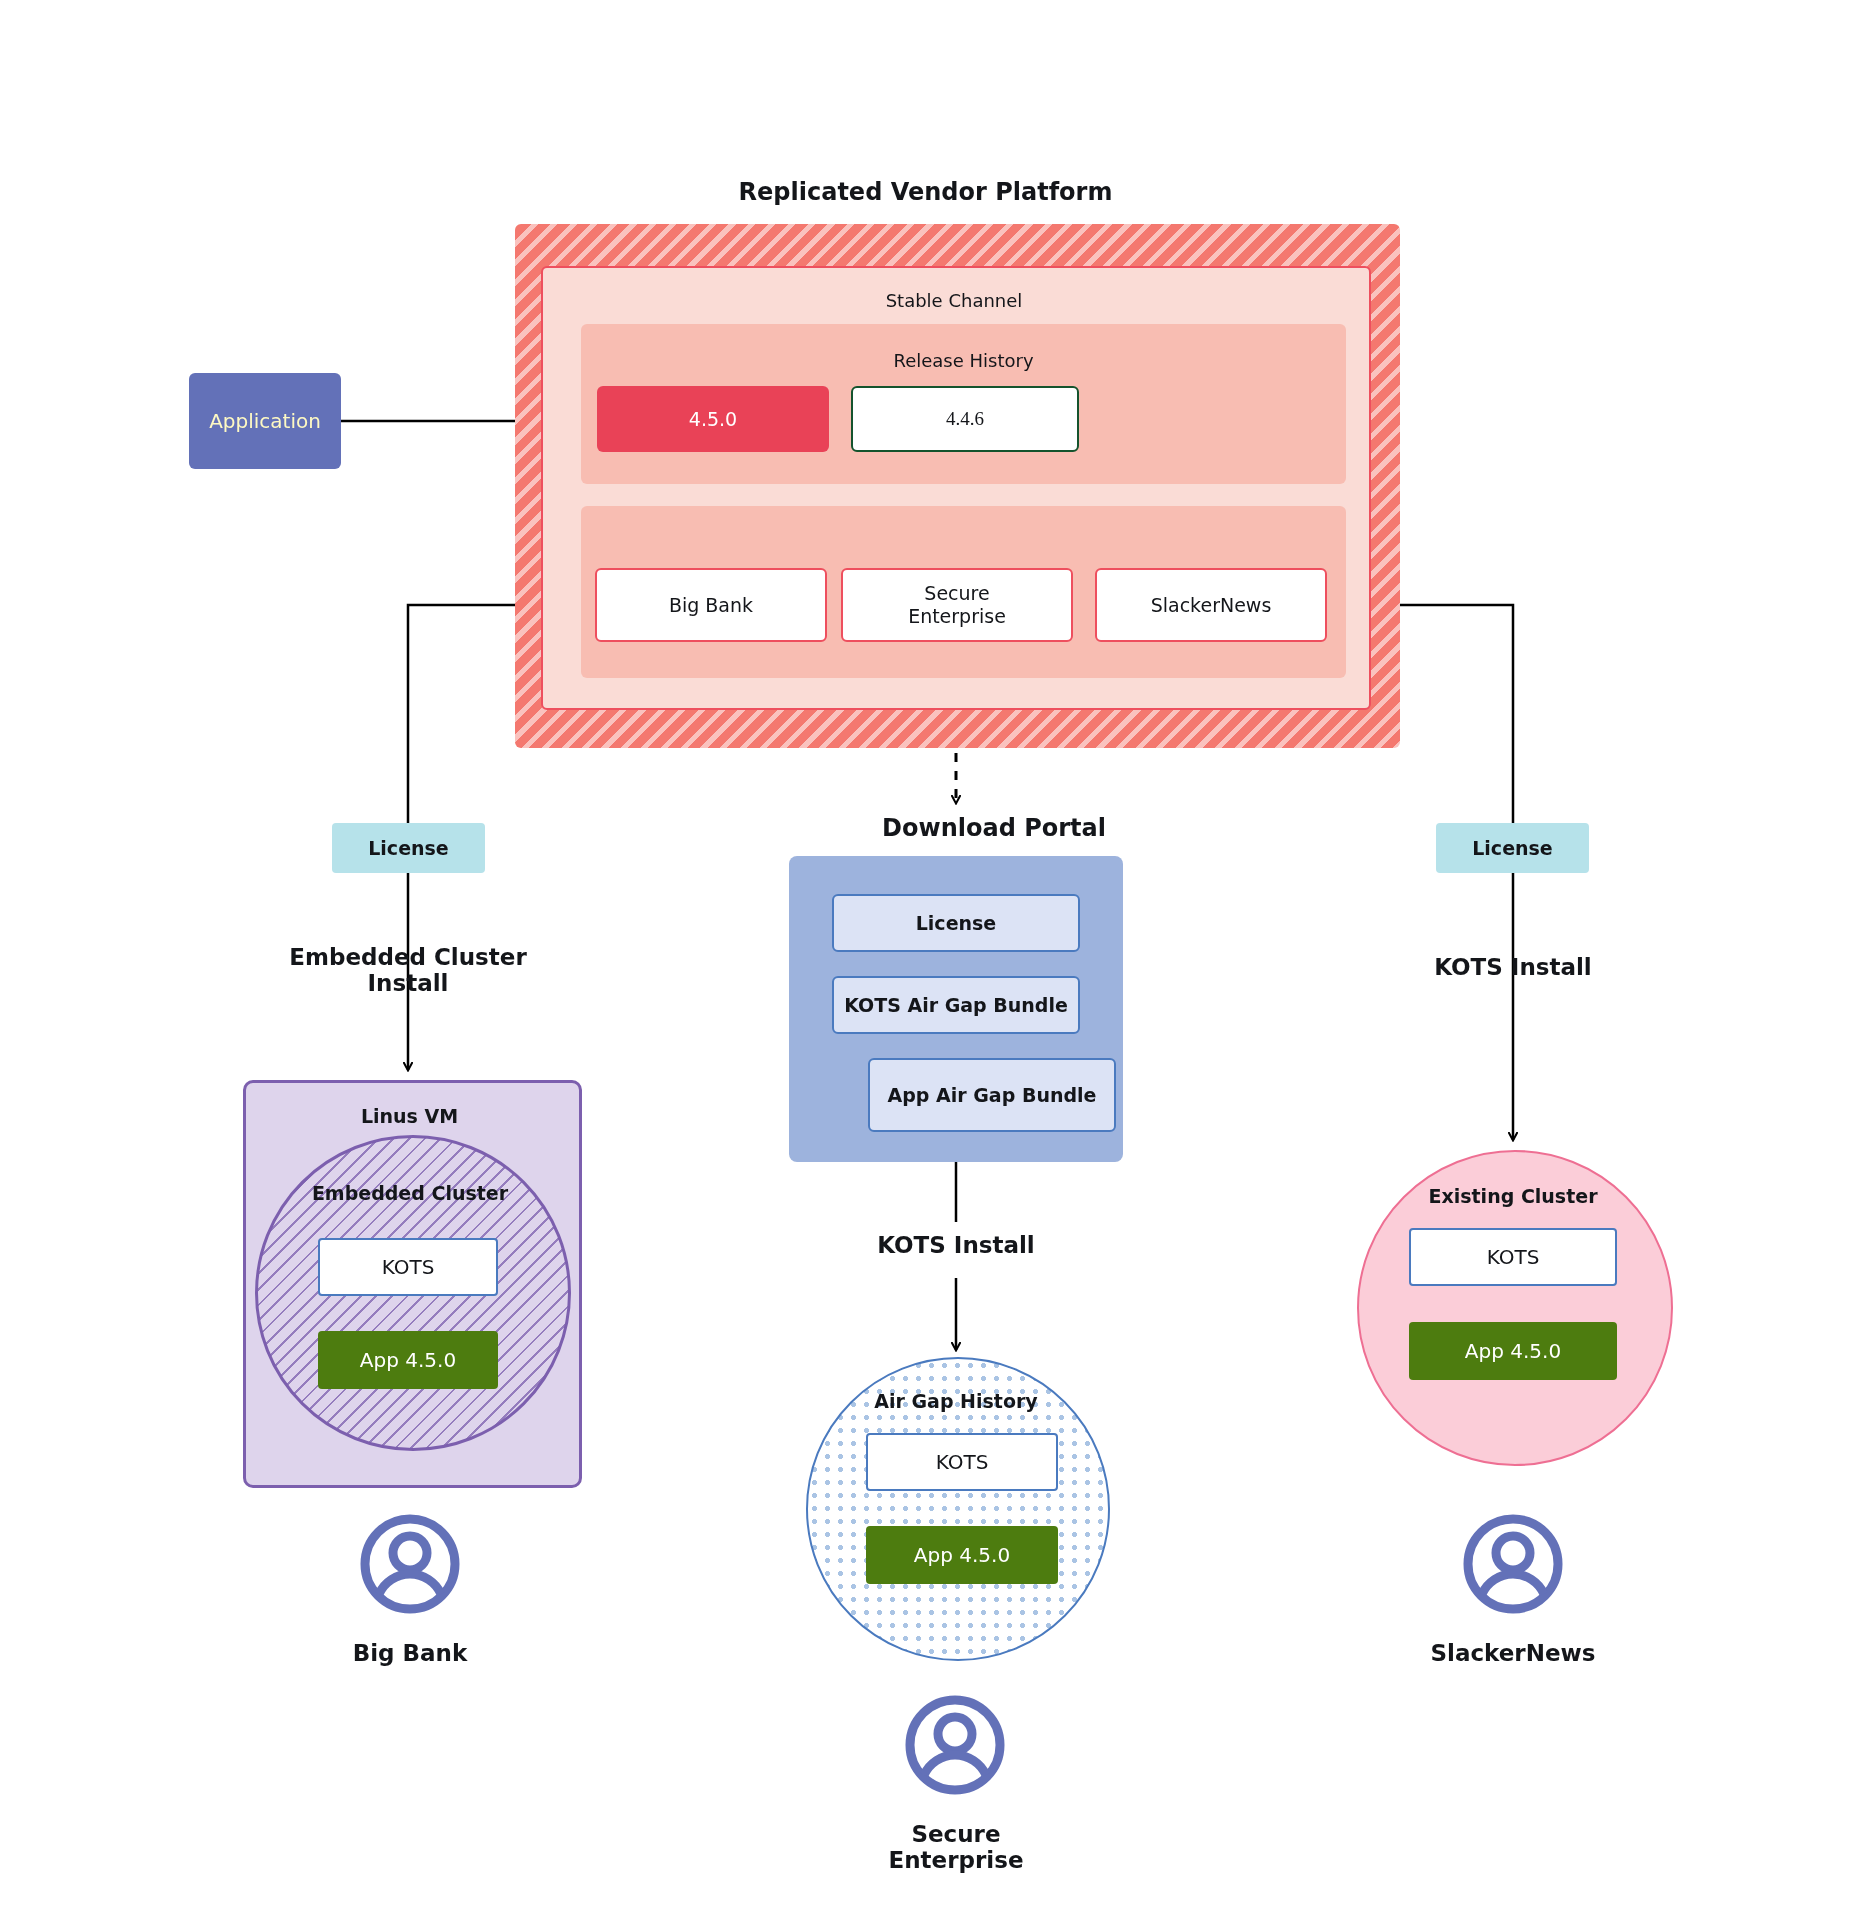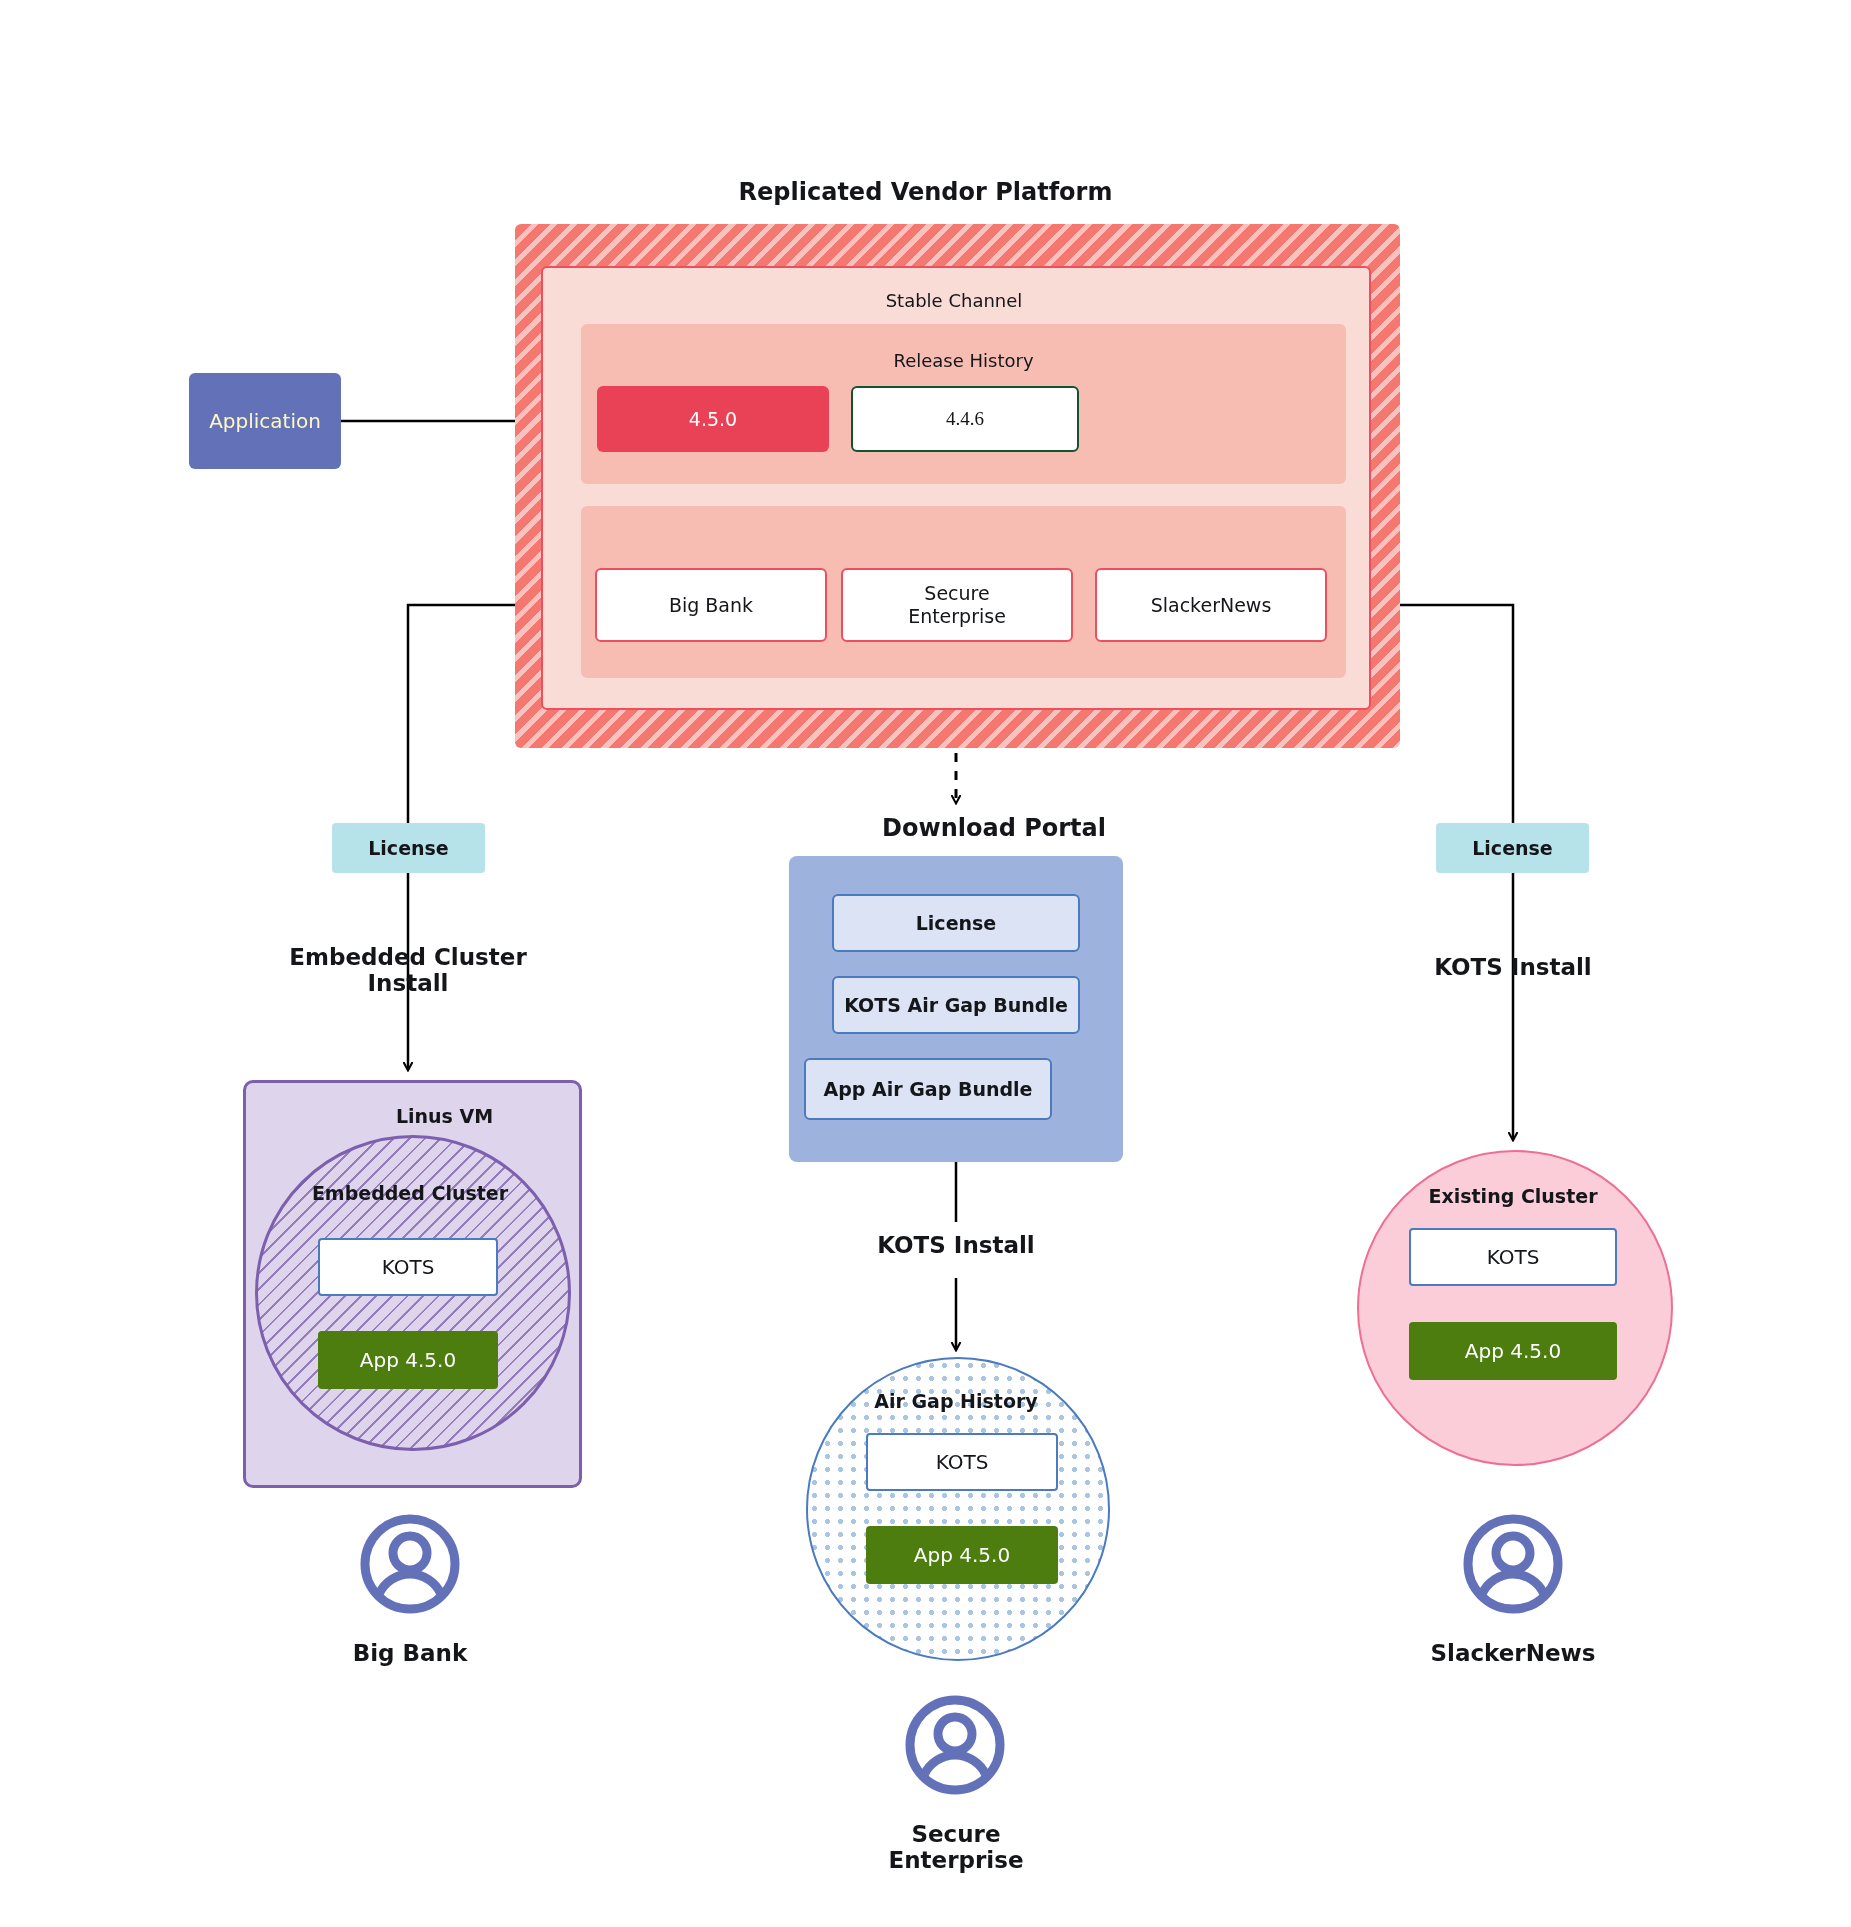--- a/index.html
+++ b/index.html
@@ -260,40 +260,40 @@
 Enterprise</div>
   <div class="abs ctr customer-box" style="left:1095px; top:568px; width:232px; height:74px;">SlackerNews</div>
 
   <div class="abs ctr app-node" style="left:189px; top:373px; width:152px; height:96px;">Application</div>
 
   <div class="abs ctr license-node" style="left:332px; top:823px; width:153px; height:50px;">License</div>
   <div class="abs edge-label" style="left:258px; top:944px; width:300px;">Embedded Cluster
 Install</div>
 
   <div class="abs vm-box" style="left:243px; top:1080px; width:333px; height:402px;"></div>
-  <div class="abs cluster-label" style="left:243px; top:1105px; width:333px; text-align:center;padding-left:35px;">Linus VM</div>
+  <div class="abs cluster-label" style="left:243px; top:1105px; width:333px; text-align:center;">Linus VM</div>
   <div class="abs embedded-circle" style="left:255px; top:1135px; width:310px; height:310px;"></div>
   <div class="abs cluster-label" style="left:255px; top:1182px; width:310px; text-align:center;">Embedded Cluster</div>
   <div class="abs ctr kots-node" style="left:318px; top:1238px; width:180px; height:58px;">KOTS</div>
   <div class="abs ctr appver-node" style="left:318px; top:1331px; width:180px; height:58px;">App 4.5.0</div>
 
   <span class="abs" style="left:358px; top:1512px;">
     <svg class="avatar" width="104" height="104" viewBox="0 0 104 104" aria-hidden="true">
       <circle cx="52" cy="52" r="45" fill="none" stroke="#6371b8" stroke-width="9"></circle>
       <circle cx="52" cy="41" r="17" fill="none" stroke="#6371b8" stroke-width="9"></circle>
       <path d="M21,82 A34,34 0 0 1 83,82" fill="none" stroke="#6371b8" stroke-width="9"></path>
     </svg>
   </span>
   <div class="abs actor-label" style="left:260px; top:1640px; width:300px;">Big Bank</div>
 
   <div class="abs diagram-title" style="left:806px; top:814px; width:300px; text-align:right;">Download  Portal</div>
   <div class="abs portal-box" style="left:789px; top:856px; width:334px; height:306px;"></div>
   <div class="abs ctr portal-item" style="left:832px; top:894px; width:248px; height:58px;">License</div>
   <div class="abs ctr portal-item" style="left:832px; top:976px; width:248px; height:58px;">KOTS Air Gap Bundle</div>
-  <div class="abs ctr portal-item" style="left:804px; top:1058px; width:248px; height:62px;">App Air Gap Bundle</div>
+  <div class="abs ctr portal-item" style="left:868px; top:1058px; width:248px; height:74px;">App Air Gap Bundle</div>
 
   <div class="abs edge-label" style="left:806px; top:1232px; width:300px;">KOTS Install</div>
 
   <div class="abs airgap-circle" style="left:806px; top:1357px; width:300px; height:300px;"></div>
   <div class="abs cluster-label" style="left:806px; top:1390px; width:300px; text-align:center;">Air Gap History</div>
   <div class="abs ctr kots-node" style="left:866px; top:1433px; width:192px; height:58px;">KOTS</div>
   <div class="abs ctr appver-node" style="left:866px; top:1526px; width:192px; height:58px;">App 4.5.0</div>
 
   <span class="abs" style="left:903px; top:1693px;">
     <svg class="avatar" width="104" height="104" viewBox="0 0 104 104" aria-hidden="true">

